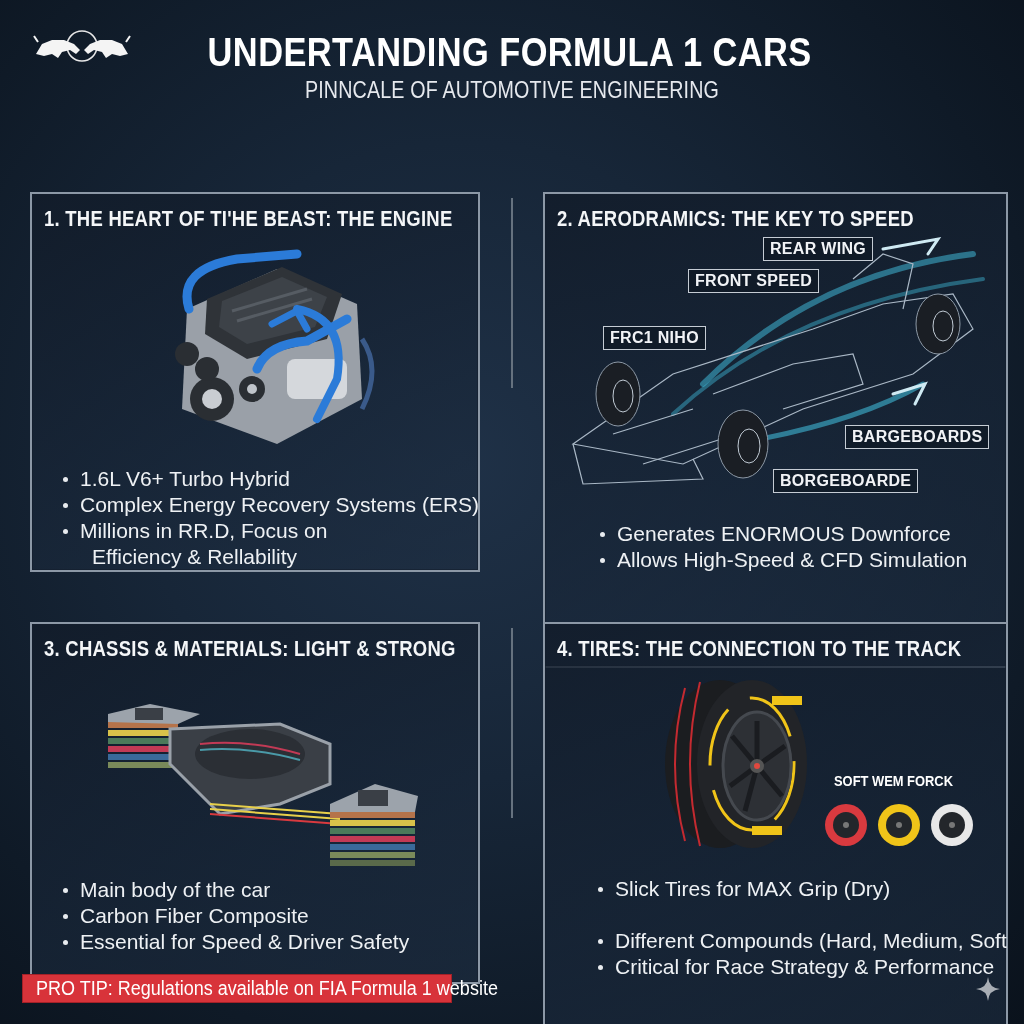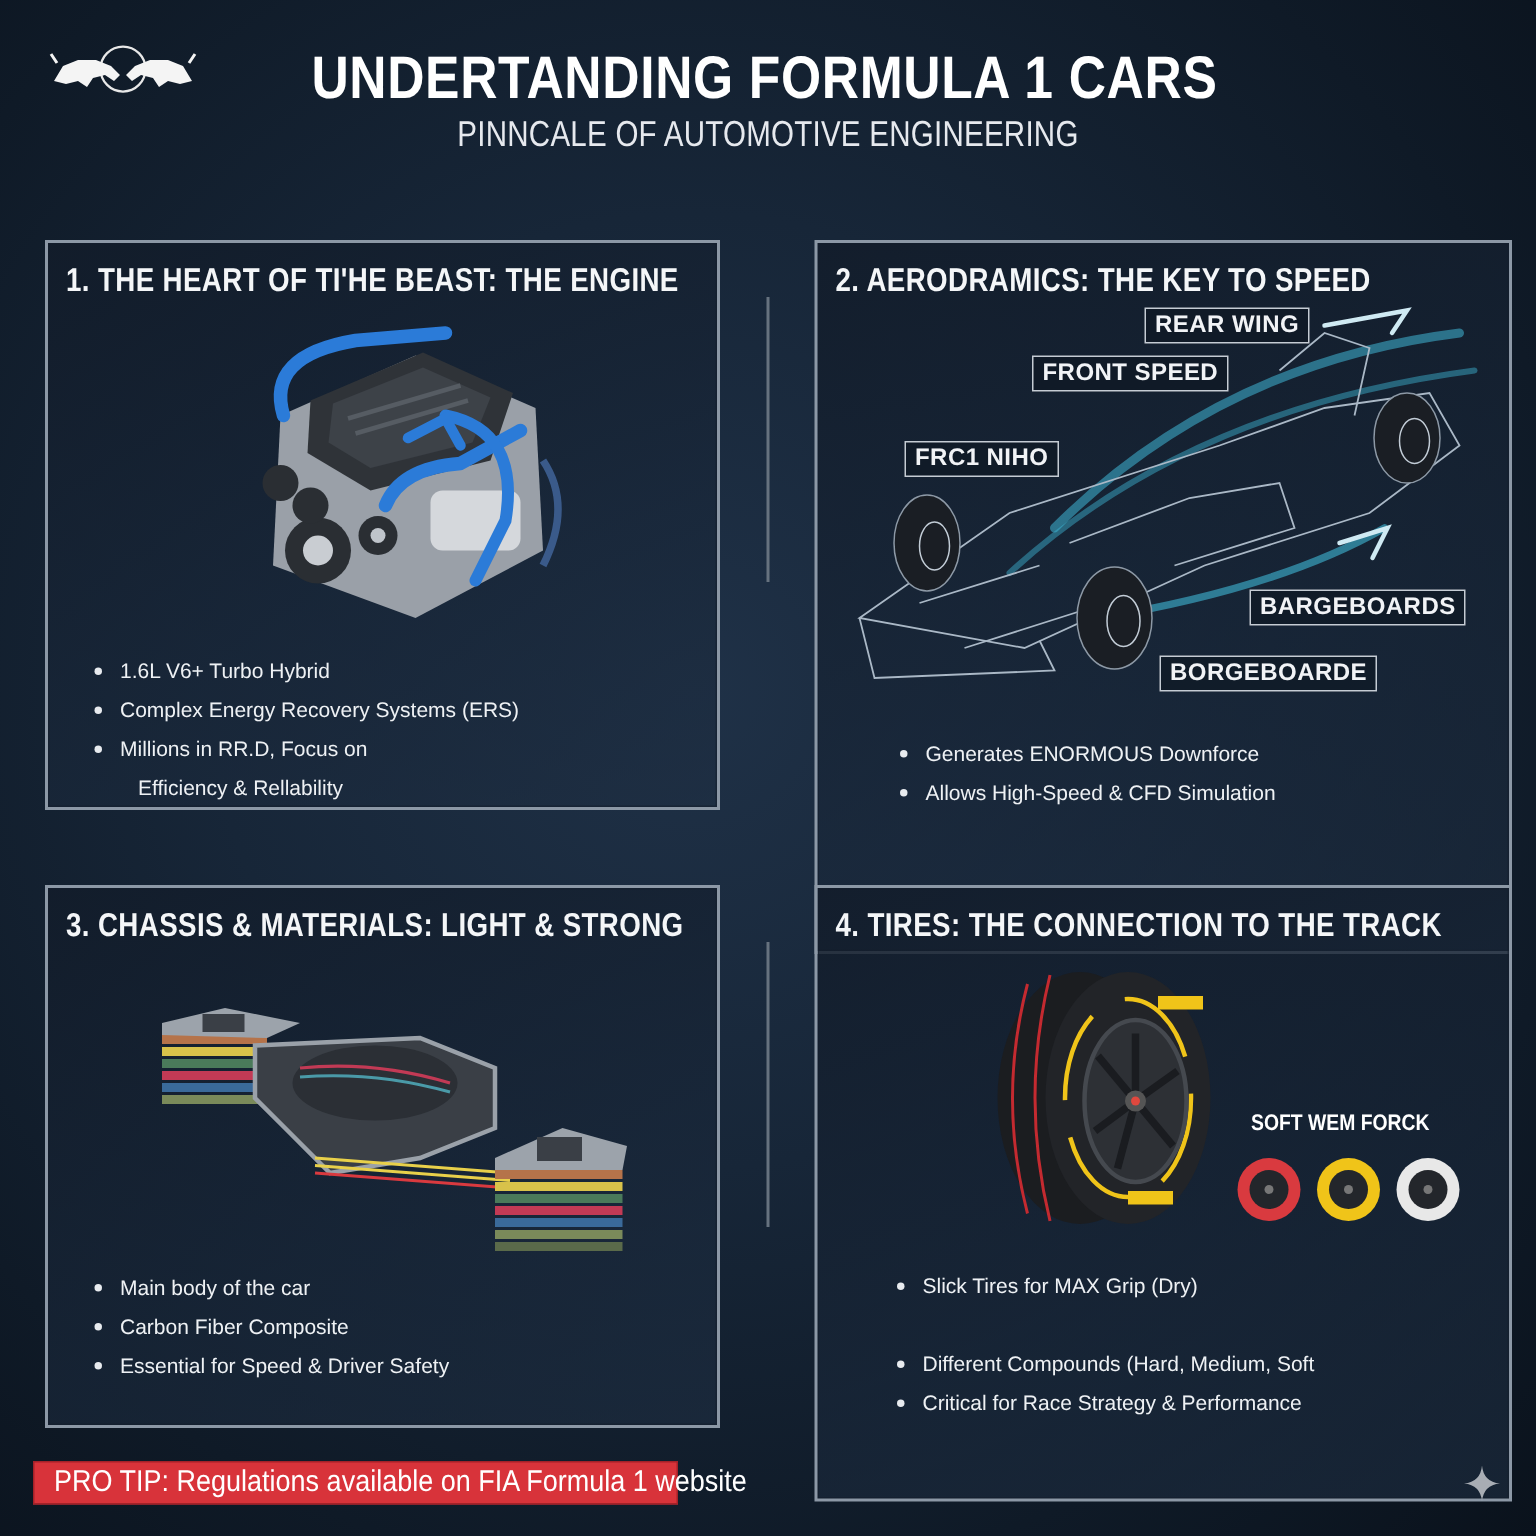--- a/index.html
+++ b/index.html
@@ -20,29 +20,30 @@
   .subtitle {
     position: absolute; left: 0; right: 0; top: 76px; text-align: center;
     font-size: 24px; color: #e6e9ee; letter-spacing: 0.2px;
     transform: scaleX(0.82); transform-origin: 512px 0;
   }
   .panel {
     position: absolute;
     border: 2px solid #8c98a6;
     box-shadow: inset 0 0 0 1px rgba(20,30,45,0.6);
     background: linear-gradient(160deg, rgba(18,28,42,0.85) 0%, rgba(24,38,56,0.7) 60%, rgba(30,46,66,0.6) 100%);
+    margin-top: 32px;
   }
   .panel h2 {
     position: absolute; left: 12px; top: 12px;
     font-size: 22px; font-weight: bold; color: #f4f6f8; white-space: nowrap;
     transform: scaleX(0.84); transform-origin: 0 0; letter-spacing: 0.3px;
   }
   .bullets { position: absolute; list-style: none; }
   .bullets li {
-    position: relative; padding-left: 20px; font-size: 14px; line-height: 26px;
+    position: relative; padding-left: 20px; font-size: 21px; line-height: 26px;
     color: #eef1f4; white-space: nowrap;
   }
   .bullets li::before {
     content: ""; position: absolute; left: 3px; top: 11px; width: 5px; height: 5px;
     border-radius: 50%; background: #e8ebef;
   }
   .bullets li.cont { padding-left: 32px; }
   .bullets li.cont::before { display: none; }
   .bullets li.gap { margin-top: 26px; }
   .divider { position: absolute; left: 511px; width: 2px; background: #66727f; }
@@ -128,21 +129,21 @@
     <ellipse cx="65" cy="160" rx="22" ry="32" fill="#1a1e24" stroke="#8d99a6"></ellipse>
     <ellipse cx="70" cy="162" rx="10" ry="16" fill="none" stroke="#c2ccd6"></ellipse>
     <ellipse cx="190" cy="210" rx="25" ry="34" fill="#1a1e24" stroke="#8d99a6"></ellipse>
     <ellipse cx="196" cy="212" rx="11" ry="17" fill="none" stroke="#c2ccd6"></ellipse>
     <ellipse cx="385" cy="90" rx="22" ry="30" fill="#1a1e24" stroke="#8d99a6"></ellipse>
     <ellipse cx="390" cy="92" rx="10" ry="15" fill="none" stroke="#c2ccd6"></ellipse>
   </svg>
   <div class="callout" style="left:218px;top:43px;">REAR WING</div>
   <div class="callout" style="left:143px;top:75px;">FRONT SPEED</div>
   <div class="callout" style="left:58px;top:132px;">FRC1 NIHO</div>
-  <div class="callout" style="left:288px;top:231px;">BARGEBOARDS</div>
+  <div class="callout" style="left:300px;top:231px;">BARGEBOARDS</div>
   <div class="callout" style="left:228px;top:275px;">BORGEBOARDE</div>
   <ul class="bullets" style="left:52px;top:327px;">
     <li>Generates ENORMOUS Downforce</li>
     <li>Allows High-Speed &amp; CFD Simulation</li>
   </ul>
 </section>
 
 <section class="panel" style="left:30px;top:590px;width:450px;height:362px;">
   <h2>3. CHASSIS &amp; MATERIALS: LIGHT &amp; STRONG</h2>
   <svg class="art" style="left:68px;top:60px;" width="320" height="195" viewBox="0 0 320 195">

